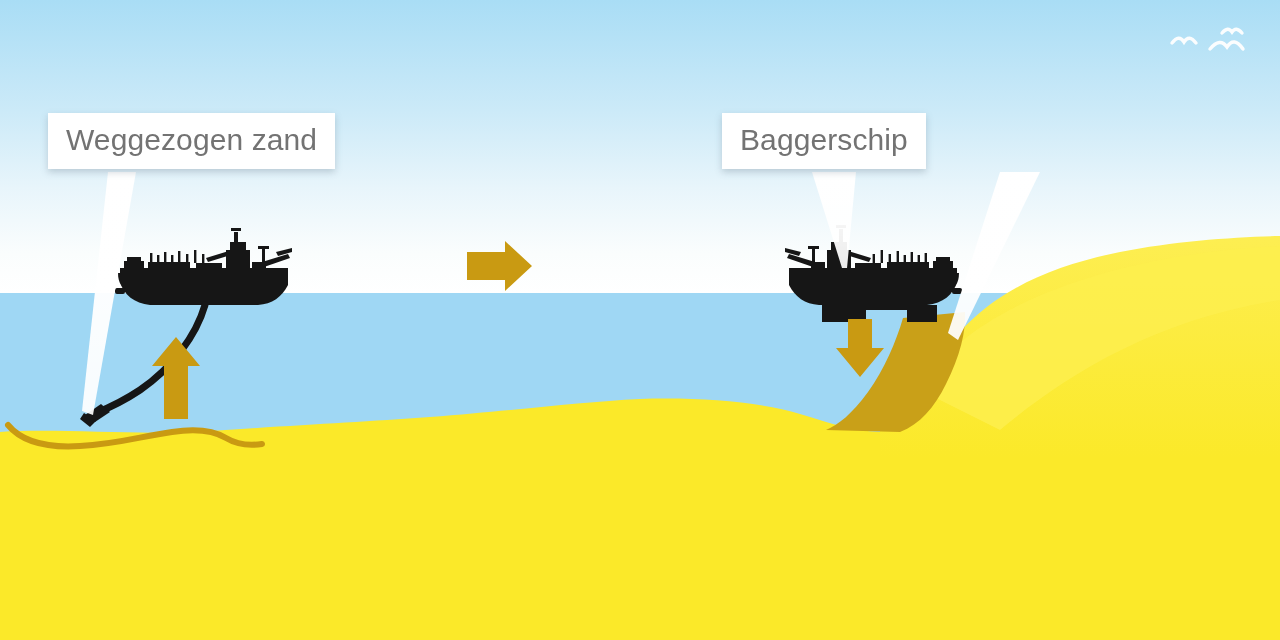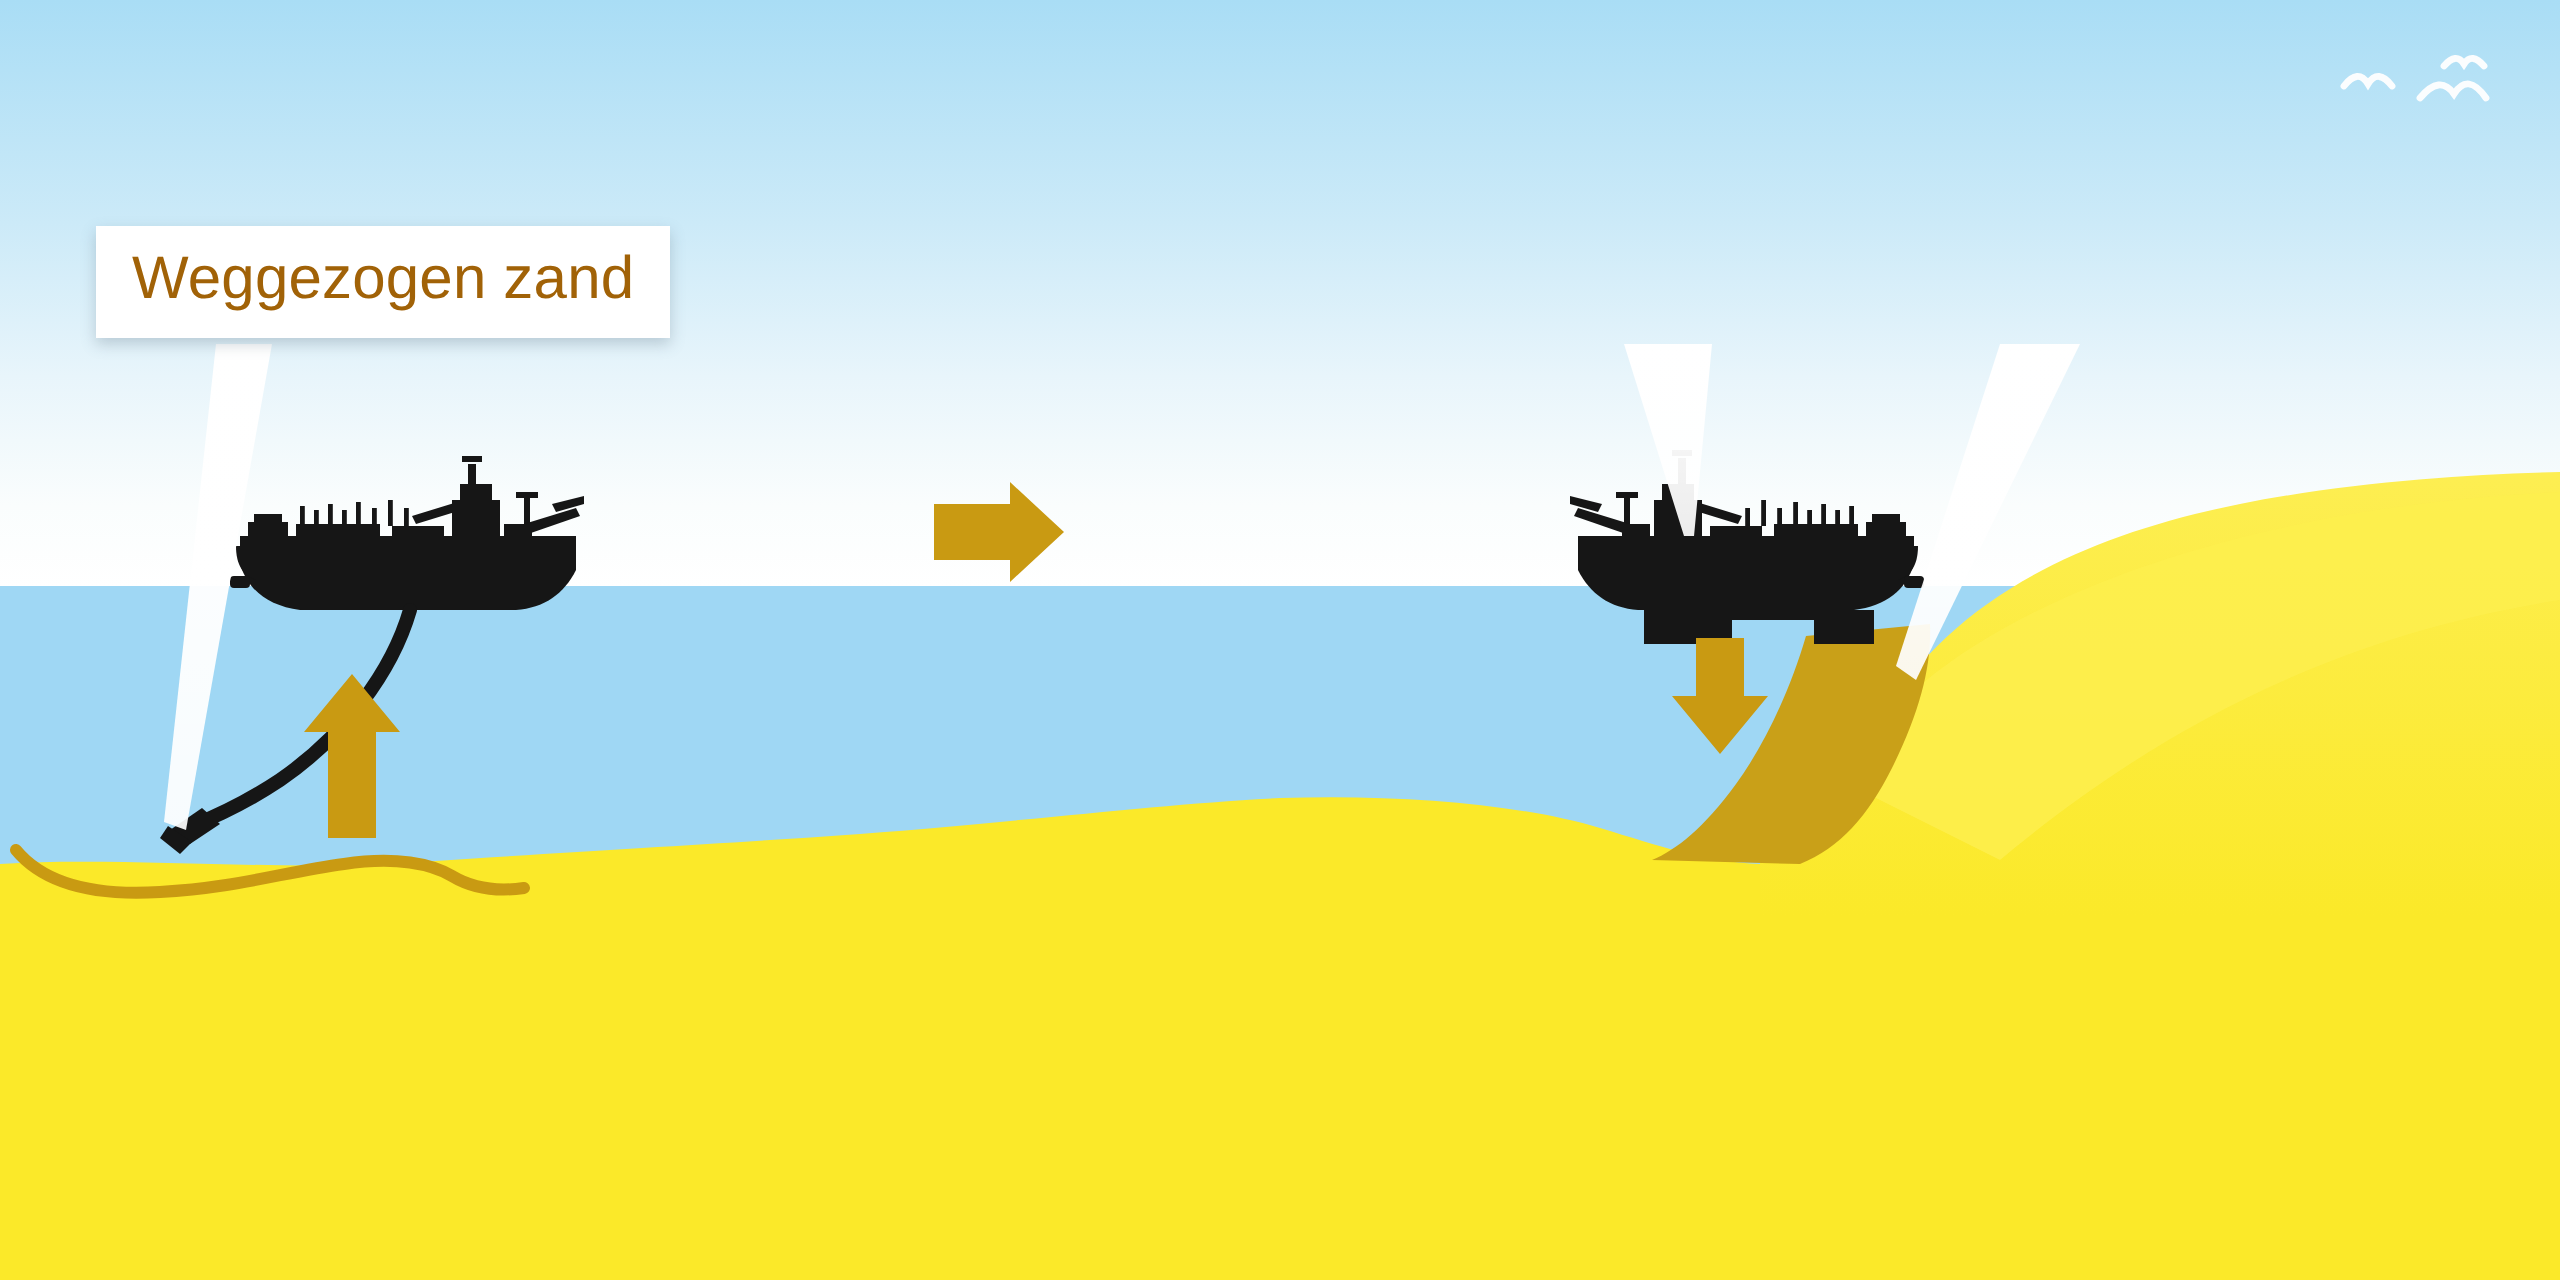--- a/index.html
+++ b/index.html
@@ -16,21 +16,21 @@
     background:#ffffff;
     box-shadow:0 3px 7px rgba(90,110,125,0.30);
     padding:9px 18px 11px 18px;
     box-sizing:border-box;
     white-space:nowrap;
   }
   .callout .txt{
     font-family:"Liberation Sans", sans-serif;
     font-size:30px;
     line-height:36px;
-    color:#a16207;
+    color:#737373;
     letter-spacing:0.1px;
   }
   #callout-weggezogen{left:48px;top:113px;}
   #callout-baggerschip{left:722px;top:113px;}
   #callout-gestort{left:990px;top:113px;}
 </style>
 </head>
 <body>
 
 <div id="scene">
@@ -197,15 +197,18 @@
 
     <path fill="url(#ptrGrad1)" d="M108 172 L136 172 L93 415 L82 411 Z"></path>
     <path fill="url(#ptrGrad1)" d="M812 172 L856 172 L847 268 L842 268 Z"></path>
     <path fill="url(#ptrGrad1)" d="M1000 172 L1040 172 L958 340 L948 333 Z"></path>
   </svg>
 
   <div class="callout" id="callout-weggezogen">
     <span class="txt">Weggezogen zand</span>
   </div>
 
+  <div class="callout" id="callout-baggerschip">
+    <span class="txt">Baggerschip</span>
+  </div>
 
 
 </div>
 
 </body></html>

